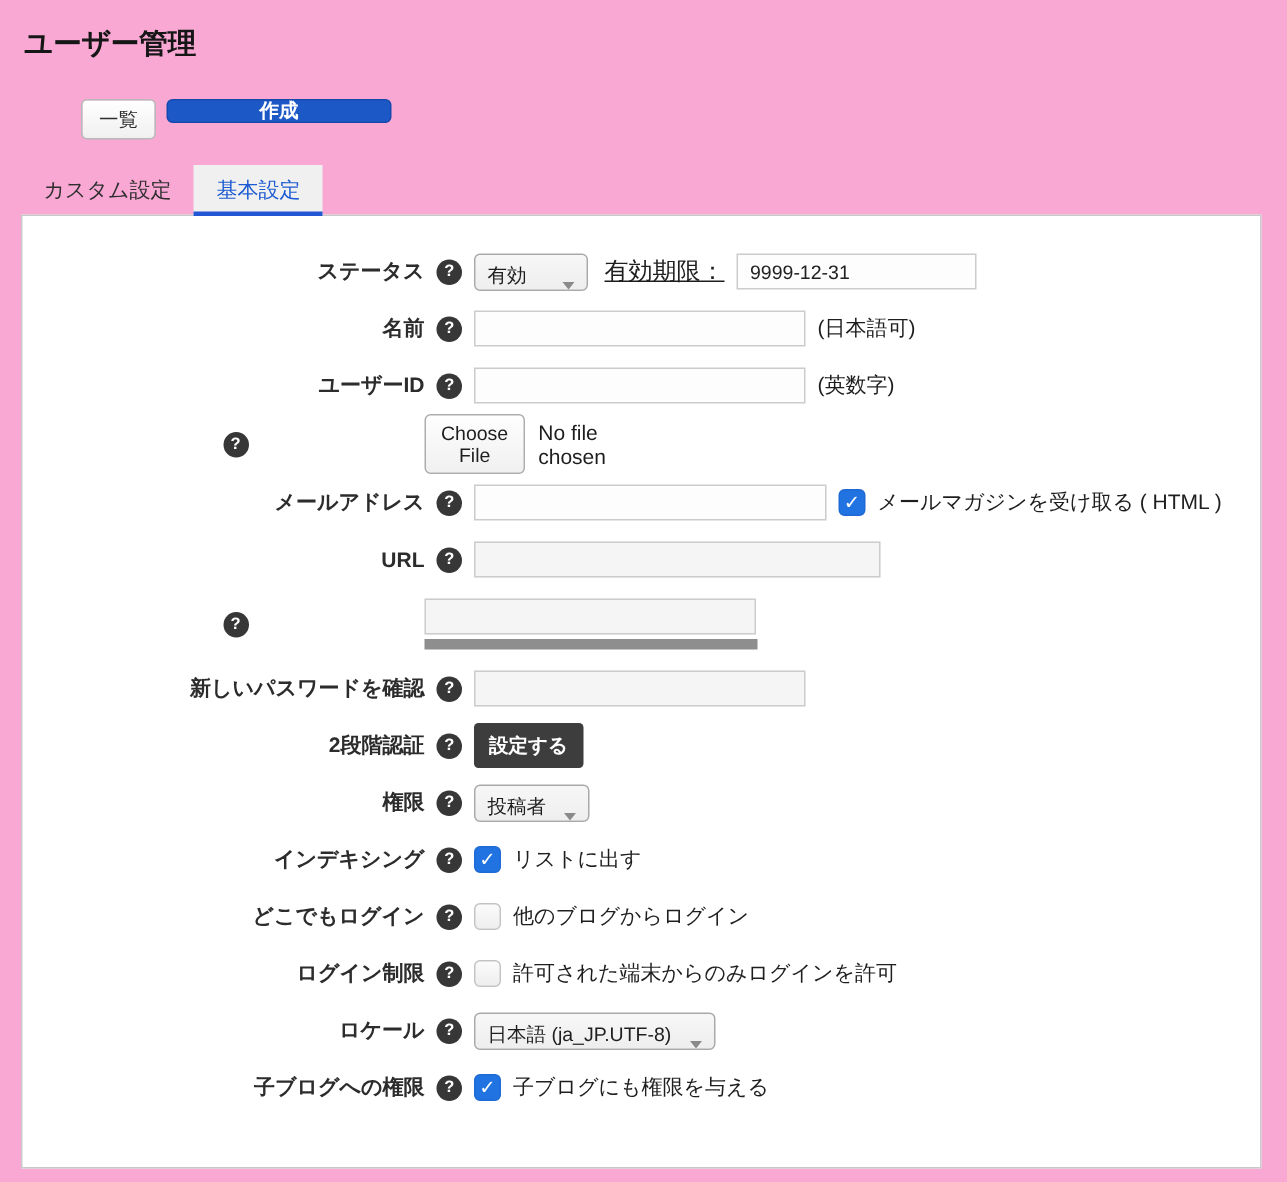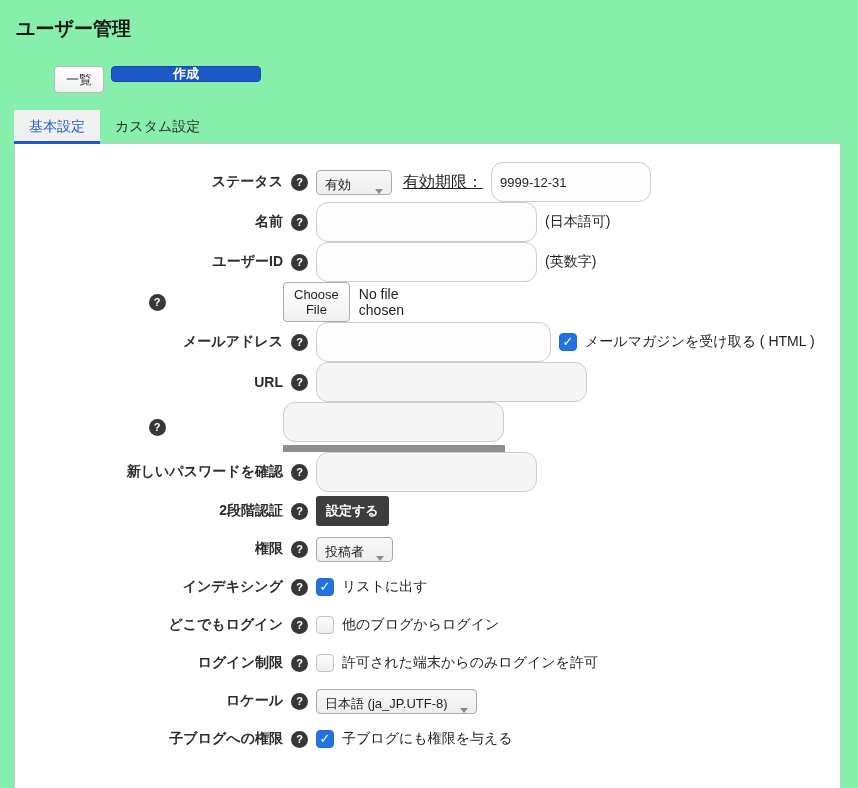--- a/index.html
+++ b/index.html
@@ -1,18 +1,18 @@
 <!DOCTYPE html>
 <html><head>
 <meta charset="utf-8">
 <style>
   * { margin:0; padding:0; box-sizing:border-box; }
   html,body { background:#fff; }
   body { font-family:"Liberation Sans","DejaVu Sans",sans-serif; color:#222; }
-  .page { width:858px; height:788px; position:relative; background:#86efac; overflow:hidden; }
+  .page { width:858px; height:788px; position:relative; background:#f9a8d4; overflow:hidden; }
 
   .page-title { margin:16px 0 0 16px; font-size:19px; font-weight:bold; color:#161616; }
 
   .toolbar { display:flex; gap:7px; margin:24px 0 0 16px;padding-left:38px; }
   .btn-list { height:27px; padding:0 11px; font-size:13px; color:#2e2e2e;
     border:1px solid #b9b9b9; border-radius:4px; background:linear-gradient(#ffffff,#f0f0f0);
     display:inline-flex; align-items:center; cursor:pointer; }
   .btn-create { height:16px; width:150px; font-size:13px; font-weight:bold; color:#fff;
     background:#1d58c7; border:1px solid #1648ad; border-radius:4px;
     display:inline-flex; align-items:center; justify-content:center; cursor:pointer; }
@@ -24,21 +24,21 @@
   .panel { margin:-1px 17px 0 14px; border:1px solid #c9c9c9; padding:18px 16px 34px; background:#fff; }
 
   .row { display:grid; grid-template-columns:252px 33px 1fr; align-items:center; min-height:38px; }
   .row.pw { min-height:48px; }
   .row-label { text-align:right; font-weight:bold; font-size:14px; color:#2c2c2c; white-space:nowrap; }
   .help { width:17px; height:17px; border-radius:50%; background:#373737; color:#fff;
     font-size:11px; font-weight:bold; display:flex; align-items:center; justify-content:center;
     margin:0 auto; line-height:1; }
   .control { display:flex; align-items:center; gap:8px; min-width:0; }
 
-  .ti { height:40px; border:1px solid #ccc; border-radius:12px; background:#fdfdfd;
+  .ti { height:24px; border:1px solid #ccc; border-radius:0; background:#fdfdfd;
     padding:0 8px; font-size:13px; font-family:inherit; color:#222; outline:none; }
   .ti.gray { background:#f5f5f5; }
   .w160 { width:160px; } .w221 { width:221px; } .w235 { width:235px; } .w271 { width:271px; }
 
   .sel { height:25px; display:inline-flex; align-items:flex-end; justify-content:space-between;
     gap:12px; border:1px solid #a9a9a9; border-radius:4px; padding:0 8px; font-size:13px;
     color:#1e1e1e; background:linear-gradient(#f7f7f7,#eeeeee); cursor:pointer; white-space:nowrap; }
   .sel.min76 { min-width:76px; }
   .caret { width:0; height:0; border-left:4px solid transparent; border-right:4px solid transparent;
     border-top:5px solid #8a8a8a; flex:none; }
@@ -71,22 +71,22 @@
 <div class="page">
 
   <h1 class="page-title">ユーザー管理</h1>
 
   <div class="toolbar">
     <button class="btn-list">一覧</button>
     <button class="btn-create">作成</button>
   </div>
 
   <div class="tabs">
+    <div class="tab">カスタム設定</div>
     <div class="tab active">基本設定</div>
-    <div class="tab">カスタム設定</div>
   </div>
 
   <div class="panel">
 
     <div class="row">
       <div class="row-label">ステータス</div>
       <div class="help">?</div>
       <div class="control">
         <div class="sel min76">
           <span>有効</span>

